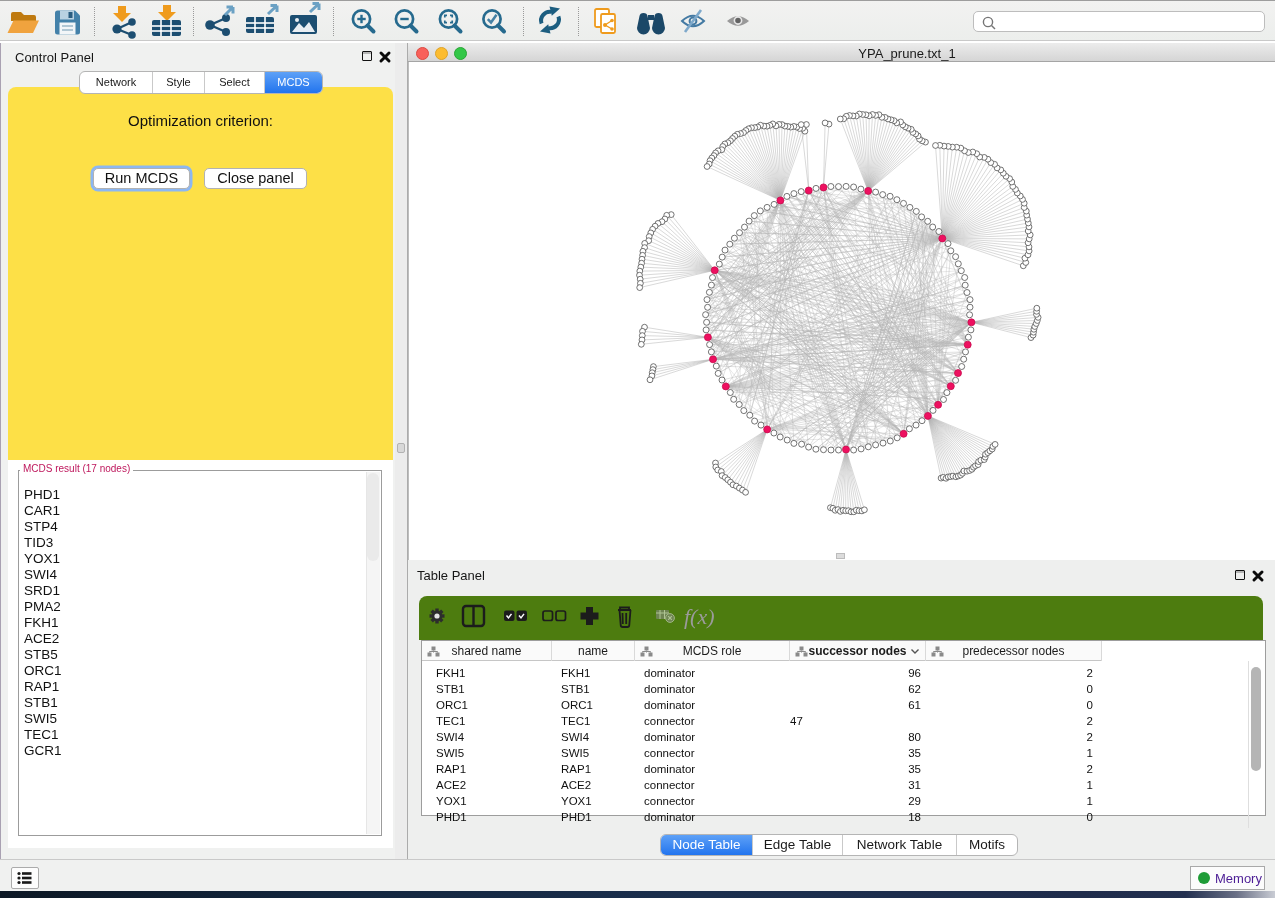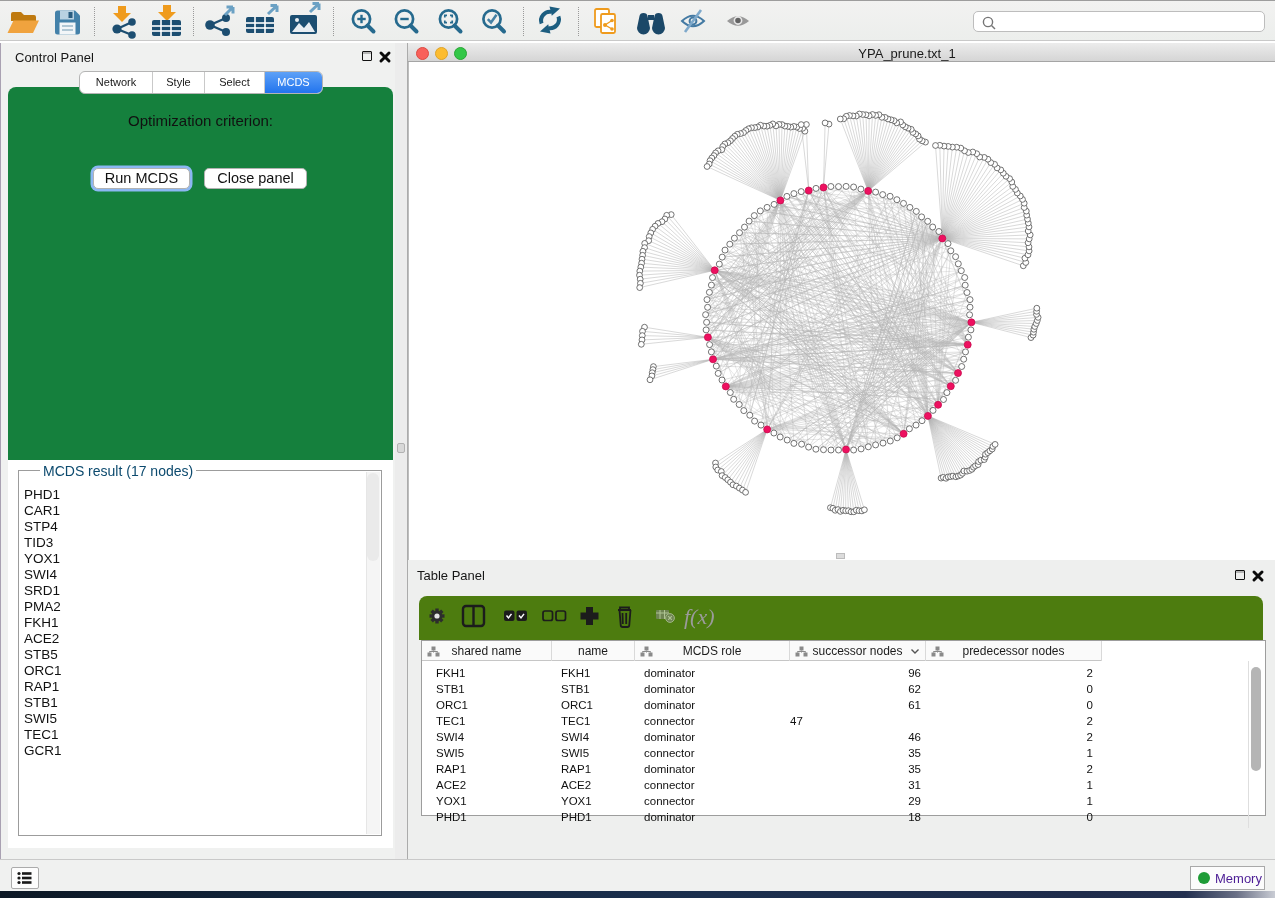--- a/index.html
+++ b/index.html
@@ -11,24 +11,24 @@
 #search{position:absolute;left:973px;top:10px;width:292px;height:21px;background:#fff;
  border:1px solid #bdbdbd;border-radius:5px}
 #leftpanel{position:absolute;left:0;top:43px;width:395px;height:816px;background:#f0f1f0;border-left:1px solid #a9a1b2}
 .wicon-f{width:10px;height:10px;border:1.7px solid #111;border-radius:1px;box-shadow:inset 0 2px 0 #b5b5b5}
 .titletxt{font-size:13px;color:#161616}
 #cptabs{position:absolute;left:79px;top:71px;height:23px;display:flex;z-index:5;border:1px solid #b4b4b4;
  border-radius:6px;overflow:hidden;background:#fff}
 .cptab{font-size:11px;color:#1a1a1a;text-align:center;line-height:21px;border-right:1px solid #c9c9c9}
 .cptab:last-child{border-right:none}
 .tabblue{background:linear-gradient(#5ea1f7,#2274ee);color:#fff!important}
-#cpgrey{position:absolute;left:8px;top:87px;width:385px;height:373px;background:#15803d;border-radius:8px 8px 0 0}
+#cpgrey{position:absolute;left:8px;top:87px;width:385px;height:373px;background:#fde047;border-radius:8px 8px 0 0}
 #cpwhite{position:absolute;left:8px;top:460px;width:385px;height:388px;background:#fff}
 #fs{position:absolute;left:10px;top:10px;width:364px;height:366px;border:1px solid #9c9c9c;background:#fff}
-#fs legend,.legend{position:absolute;left:21px;top:-8px;background:#fff;font-size:14px;padding:0 3px;color:#0c4a6e}
+#fs legend,.legend{position:absolute;left:1px;top:-8px;background:#fff;font-size:10px;padding:0 3px;color:#be185d}
 .mcdsitem{font-size:13.5px;line-height:16px;color:#111}
 .btn{position:absolute;height:21px;background:#fff;border:1px solid #b2b2b2;border-radius:5px;
  font-size:14.5px;color:#111;text-align:center;line-height:19px}
 #splitter{position:absolute;left:395px;top:43px;width:13px;height:816px;background:#ececec;border-right:1px solid #ababab}
 #ntitle{position:absolute;left:408px;top:43px;width:867px;height:19px;
  background:linear-gradient(#ececec,#d5d5d5);border-bottom:1px solid #a5a5a5}
 .tl{position:absolute;top:4px;width:13px;height:13px;border-radius:50%}
 #canvas{position:absolute;left:408px;top:62px;width:867px;height:498px;background:#fff;border-left:1px solid #bdbdbd}
 #tablepanel{position:absolute;left:408px;top:560px;width:867px;height:299px;background:#eeefee}
 #tptool{position:absolute;left:11px;top:36px;width:844px;height:44px;background:#4d7c0f;border-radius:8px 8px 0 0}
@@ -592,21 +592,21 @@
             <rect x="8.5" y="6.5" width="4" height="4" fill="#8a8a8a"></rect>
             <path d="M6.5 4.5 v2 M2.5 6.5 v-1 h8 v1" stroke="#8a8a8a" fill="none"></path>
           </svg>shared name</div>
 <div class="hcell" style="left:130px;width:83px;">name</div>
 <div class="hcell" style="left:213px;width:155px;"><svg width="13" height="11" style="position:absolute;left:5px;top:5px">
             <rect x="4.5" y="0.5" width="4" height="4" fill="#8a8a8a"></rect>
             <rect x="0.5" y="6.5" width="4" height="4" fill="#8a8a8a"></rect>
             <rect x="8.5" y="6.5" width="4" height="4" fill="#8a8a8a"></rect>
             <path d="M6.5 4.5 v2 M2.5 6.5 v-1 h8 v1" stroke="#8a8a8a" fill="none"></path>
           </svg>MCDS role</div>
-<div class="hcell" style="left:368px;width:136px;"><svg width="13" height="11" style="position:absolute;left:5px;top:5px">
+<div class="hcell" style="left:368px;width:136px;font-weight:bold;"><svg width="13" height="11" style="position:absolute;left:5px;top:5px">
             <rect x="4.5" y="0.5" width="4" height="4" fill="#8a8a8a"></rect>
             <rect x="0.5" y="6.5" width="4" height="4" fill="#8a8a8a"></rect>
             <rect x="8.5" y="6.5" width="4" height="4" fill="#8a8a8a"></rect>
             <path d="M6.5 4.5 v2 M2.5 6.5 v-1 h8 v1" stroke="#8a8a8a" fill="none"></path>
           </svg>successor nodes<svg width="10" height="7" style="position:absolute;right:5px;top:7px">
             <path d="M1.5 1.5 L5 5 L8.5 1.5" fill="none" stroke="#555" stroke-width="1.4"></path>
           </svg></div>
 <div class="hcell" style="left:504px;width:176px;"><svg width="13" height="11" style="position:absolute;left:5px;top:5px">
             <rect x="4.5" y="0.5" width="4" height="4" fill="#8a8a8a"></rect>
             <rect x="0.5" y="6.5" width="4" height="4" fill="#8a8a8a"></rect>
@@ -639,21 +639,21 @@
         <div class="tc" style="left:14px">TEC1</div>
         <div class="tc" style="left:139px">TEC1</div>
         <div class="tc" style="left:222px">connector</div>
         <div class="tc" style="left:368px;width:131px;text-align:left">47</div>
         <div class="tc" style="left:504px;width:167px;text-align:right">2</div>
       </div>
 <div class="trow" style="top:88px">
         <div class="tc" style="left:14px">SWI4</div>
         <div class="tc" style="left:139px">SWI4</div>
         <div class="tc" style="left:222px">dominator</div>
-        <div class="tc" style="left:368px;width:131px;text-align:right">46</div>
+        <div class="tc" style="left:368px;width:131px;text-align:right">80</div>
         <div class="tc" style="left:504px;width:167px;text-align:right">2</div>
       </div>
 <div class="trow" style="top:104px">
         <div class="tc" style="left:14px">SWI5</div>
         <div class="tc" style="left:139px">SWI5</div>
         <div class="tc" style="left:222px">connector</div>
         <div class="tc" style="left:368px;width:131px;text-align:right">35</div>
         <div class="tc" style="left:504px;width:167px;text-align:right">1</div>
       </div>
 <div class="trow" style="top:120px">
@@ -679,20 +679,26 @@
       </div>
 <div class="trow" style="top:168px">
         <div class="tc" style="left:14px">PHD1</div>
         <div class="tc" style="left:139px">PHD1</div>
         <div class="tc" style="left:222px">dominator</div>
         <div class="tc" style="left:368px;width:131px;text-align:right">18</div>
         <div class="tc" style="left:504px;width:167px;text-align:right">0</div>
       </div>
 <div class="abs" style="left:826px;top:20px;width:17px;height:167px;border-left:1px solid #dedede"></div>
 <div class="abs" style="left:829px;top:26px;width:10px;height:104px;background:#b5b5b5;border-radius:5px"></div>
+</div>
+<div id="btabs">
+<div class="btab tabblue" style="width:92px">Node Table</div>
+<div class="btab" style="width:90px">Edge Table</div>
+<div class="btab" style="width:114px">Network Table</div>
+<div class="btab" style="width:60px">Motifs</div>
 </div>
 </div>
 <div id="statusbar">
 <div class="abs" style="left:11px;top:7px;width:28px;height:22px;background:#fdfdfd;border:1px solid #ababab;border-radius:2px">
 <svg width="26" height="20">
         <g fill="#1a1a1a">
           <circle cx="7" cy="5.5" r="1.6"></circle>
           <circle cx="7" cy="10" r="1.6"></circle>
           <circle cx="7" cy="14.5" r="1.6"></circle>
           <rect x="10" y="4.2" width="9.5" height="2.6"></rect>

